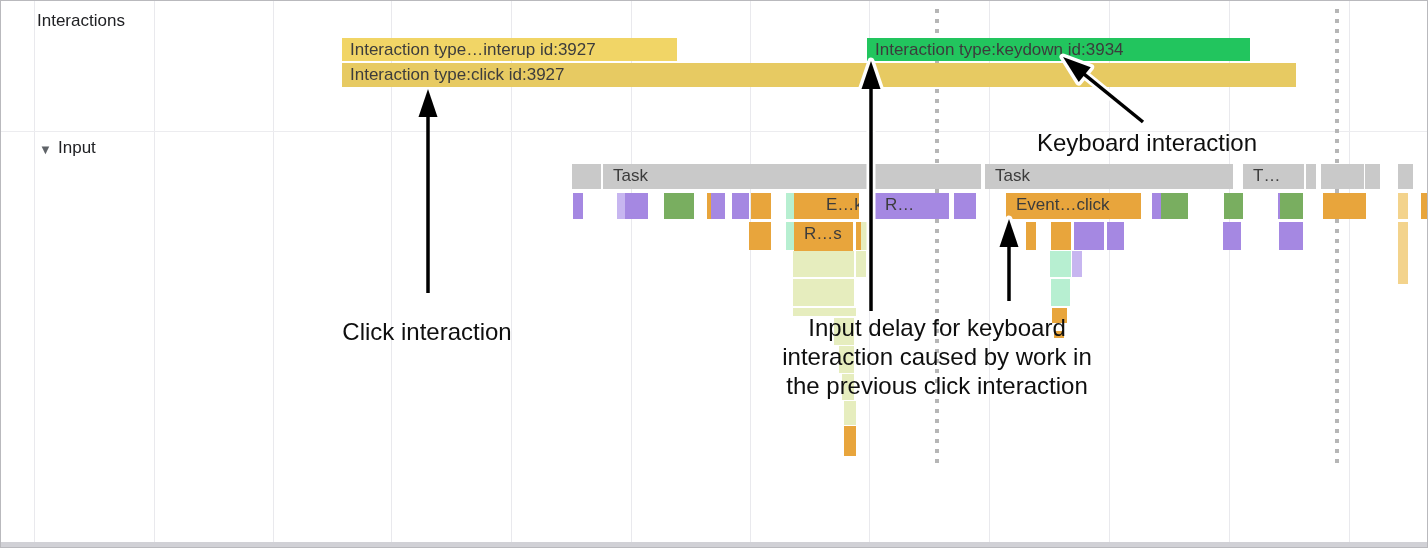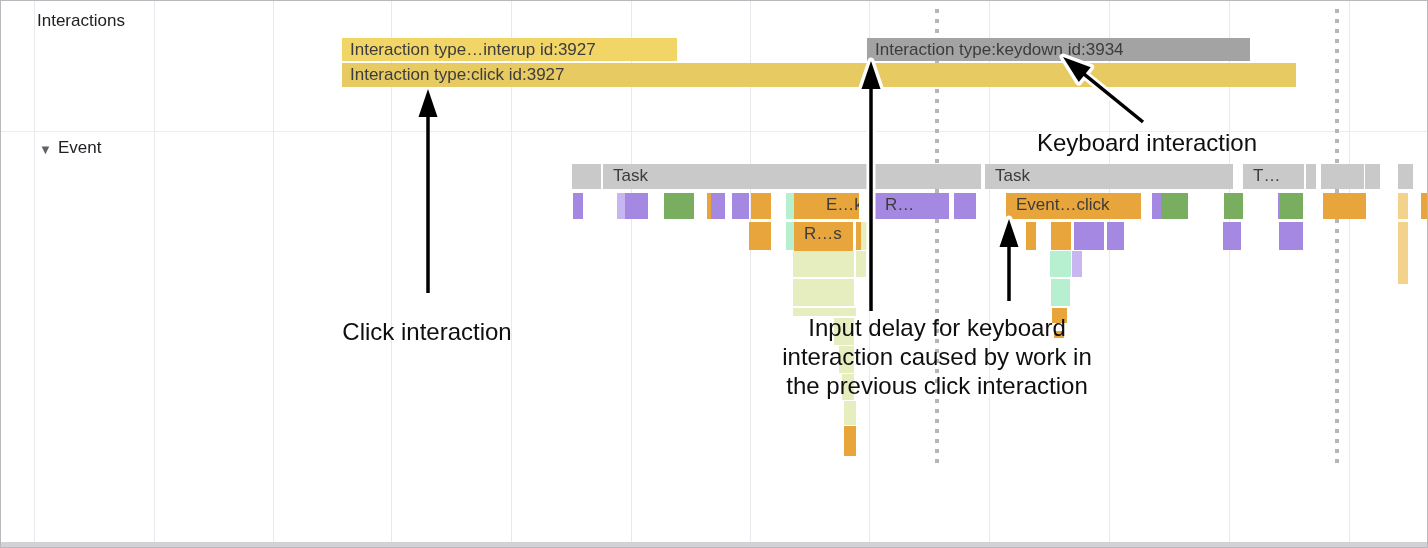--- a/index.html
+++ b/index.html
@@ -37,25 +37,25 @@
       <div class="vline" style="left: 1228px;"></div>
       <div class="vline" style="left: 1348px;"></div>
       <div class="hline" style="top: 130px;"></div>
       <div class="dotted" style="left: 934px; top: 8px; height: 460px;"></div>
       <div class="dotted" style="left: 1334px; top: 8px; height: 460px;"></div>
     </div>
 
   <div class="track-label" style="left:36px;top:10px;">Interactions</div>
 
   <span class="tri" style="left:38px;top:141px;">▼</span>
-  <div class="track-label" style="left:57px;top:137px;">Event</div>
+  <div class="track-label" style="left:57px;top:137px;">Input</div>
 
   <div id="bars-layer">
       <div class="bar" style="left: 341px; top: 37px; width: 335px; height: 23px; background: rgb(241, 213, 102);">Interaction type…interup id:3927</div>
-      <div class="bar" style="left: 866px; top: 37px; width: 383px; height: 23px; background: #a3a3a3;">Interaction type:keydown id:3934</div>
+      <div class="bar" style="left: 866px; top: 37px; width: 383px; height: 23px; background: #22c55e;">Interaction type:keydown id:3934</div>
       <div class="bar" style="left: 341px; top: 62px; width: 954px; height: 24px; background: rgb(231, 202, 98);">Interaction type:click id:3927</div>
       <div class="seg" style="left: 571px; top: 163px; width: 29px; height: 25px; background: rgb(201, 201, 201);"></div>
       <div class="seg" style="left: 602px; top: 163px; width: 378px; height: 25px; background: rgb(201, 201, 201);">Task</div>
       <div class="seg" style="left: 984px; top: 163px; width: 248px; height: 25px; background: rgb(201, 201, 201);">Task</div>
       <div class="seg" style="left: 1242px; top: 163px; width: 61px; height: 25px; background: rgb(201, 201, 201);">T…</div>
       <div class="seg" style="left: 1305px; top: 163px; width: 8px; height: 25px; background: rgb(201, 201, 201);"></div>
       <div class="seg" style="left: 1320px; top: 163px; width: 43px; height: 25px; background: rgb(201, 201, 201);"></div>
       <div class="seg" style="left: 1364px; top: 163px; width: 3px; height: 25px; background: rgb(201, 201, 201);"></div>
       <div class="seg" style="left: 1369px; top: 163px; width: 3px; height: 25px; background: rgb(201, 201, 201);"></div>
       <div class="seg" style="left: 1397px; top: 163px; width: 3px; height: 25px; background: rgb(201, 201, 201);"></div>

